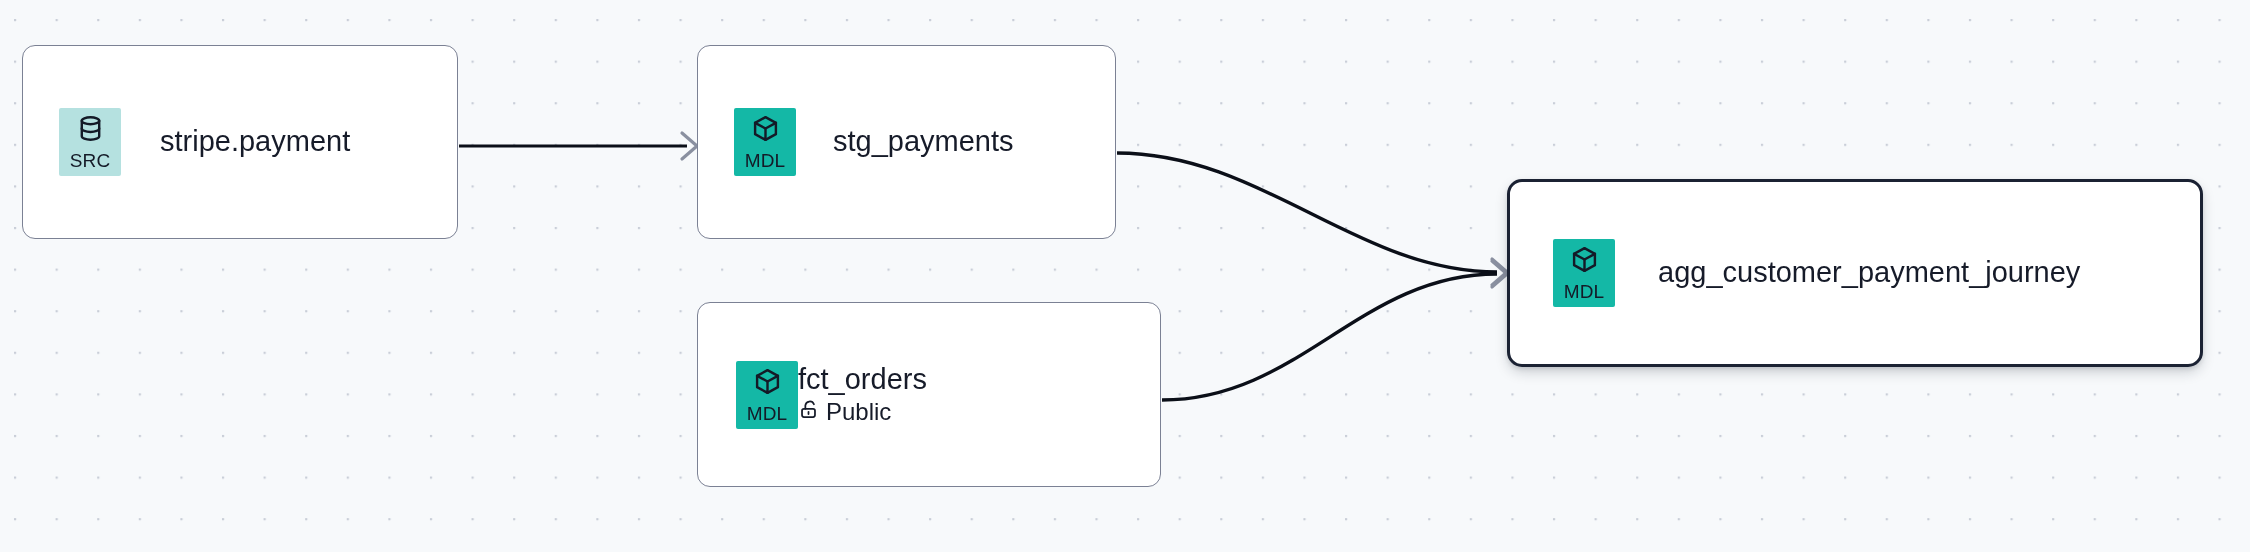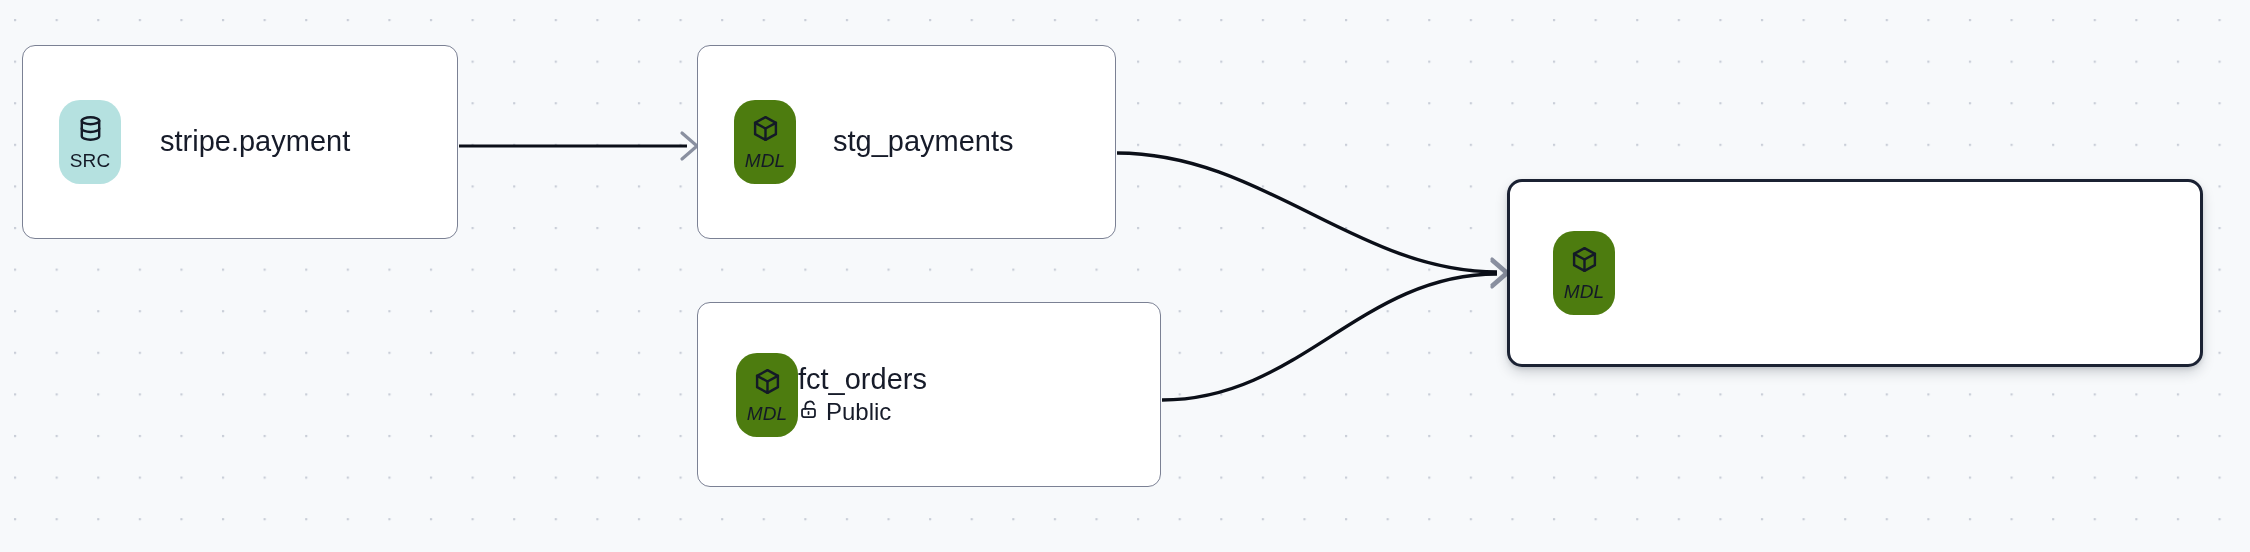--- a/index.html
+++ b/index.html
@@ -49,30 +49,30 @@
     border-radius: 15px;
     box-shadow: 0 6px 14px -2px rgba(20, 26, 40, 0.22),
                 0 2px 5px -1px rgba(20, 26, 40, 0.14);
     z-index: 3;
   }
 
   
   .badge {
     flex: 0 0 auto;
     width: 62px;
-    height: 84px;
-    border-radius: 21px;
+    height: 68px;
+    border-radius: 2px;
     display: flex;
     flex-direction: column;
     align-items: center;
     justify-content: center;
     gap: 5px;
   }
   .badge.src { background: #b5e1e0; }
-  .badge.mdl { background: #4d7c0f; font-style: italic; }
+  .badge.mdl { background: #14b8a6; }
 
   .badge .glyph {
     display: block;
     line-height: 0;
   }
   .badge .glyph svg {
     display: block;
     stroke: #141a27;
   }
 
@@ -226,15 +226,18 @@
     <div class="badge mdl">
       <span class="glyph">
         <svg width="29" height="29" viewBox="0 0 24 24" fill="none" stroke-width="2" stroke-linecap="round" stroke-linejoin="round">
           <path d="M12 2.6 L20.6 7.3 L12 12 L3.4 7.3 Z"></path>
           <path d="M3.4 7.3 v9.4 L12 21.4 V12"></path>
           <path d="M20.6 7.3 v9.4 L12 21.4"></path>
         </svg>
       </span>
       <span class="code">MDL</span>
     </div>
+    <div class="labels">
+      <div class="node-title">agg_customer_payment_journey</div>
+    </div>
   </div>
 
 </div>
 
 </body></html>

